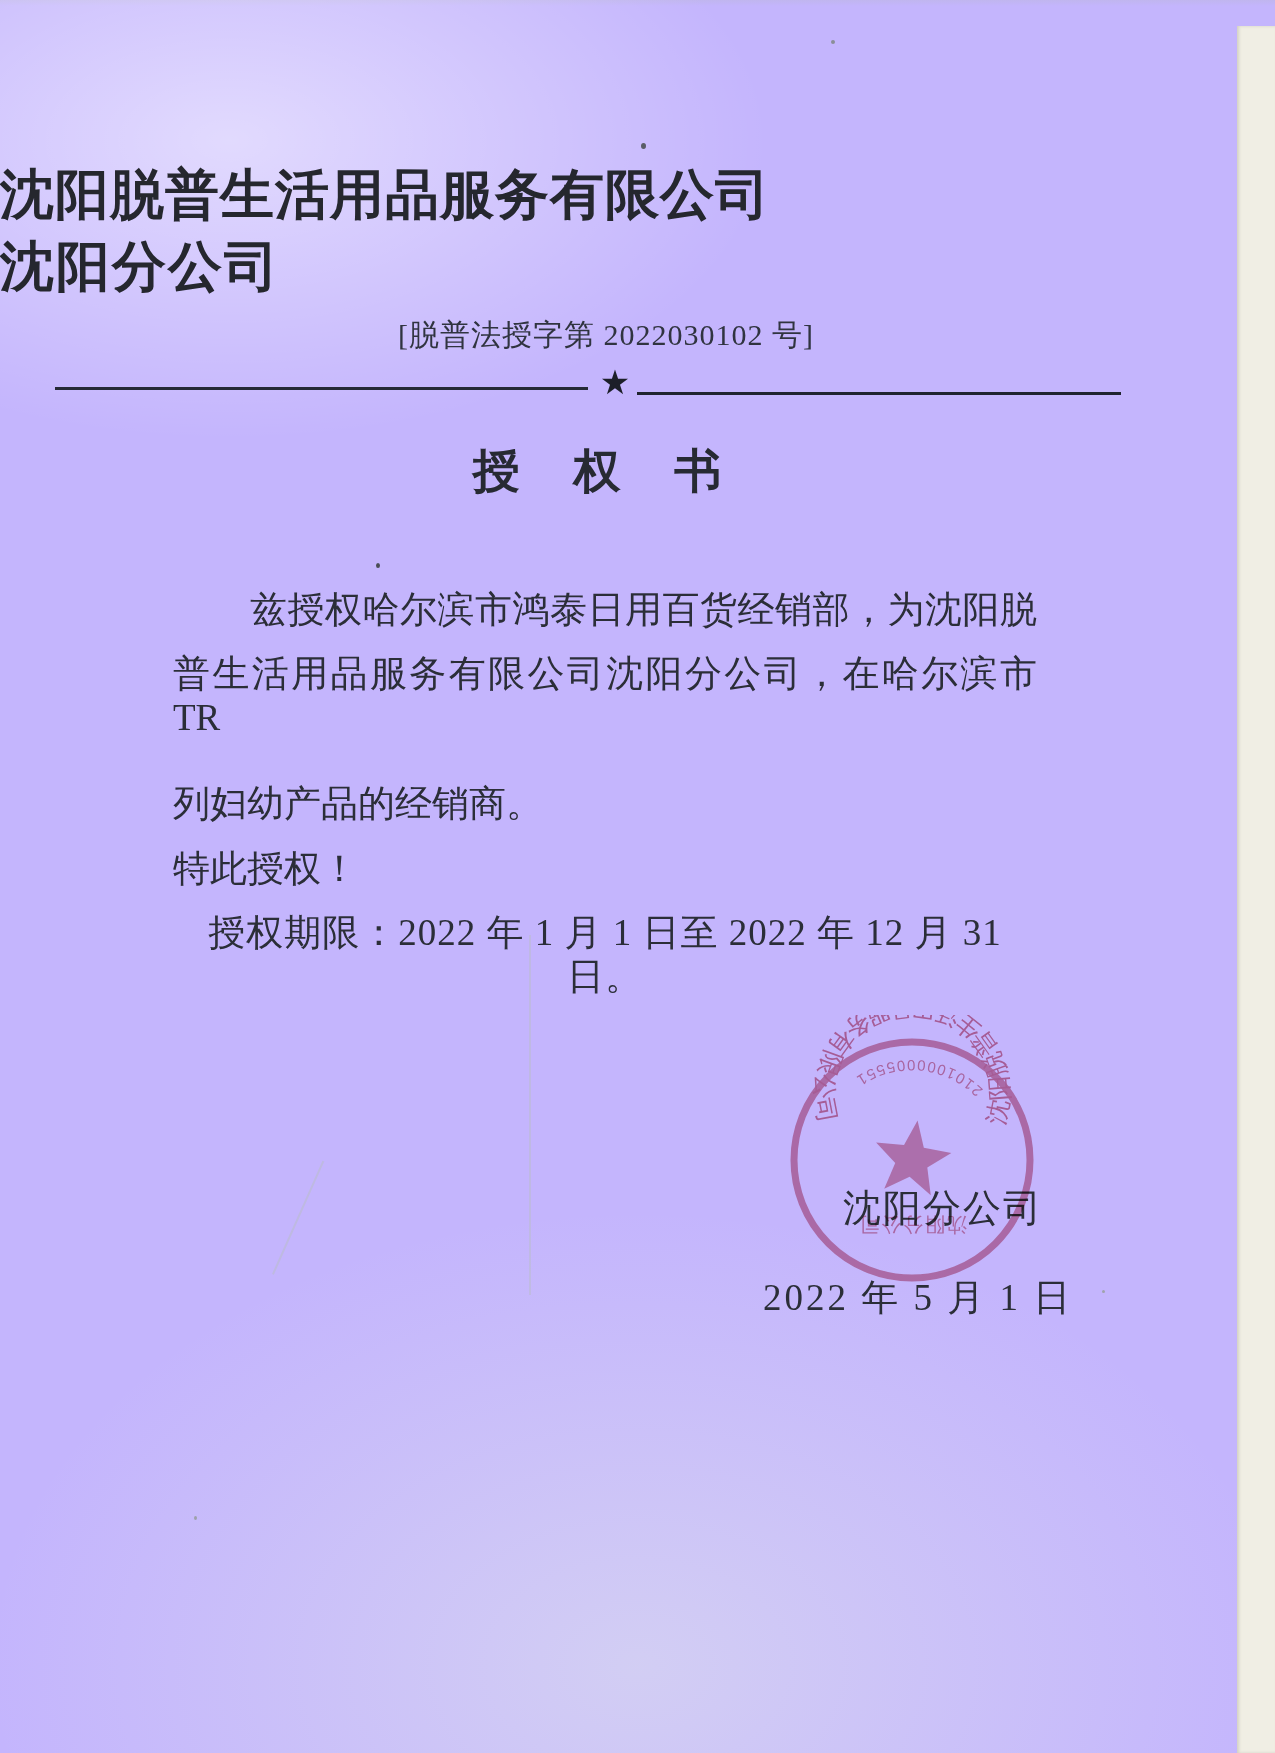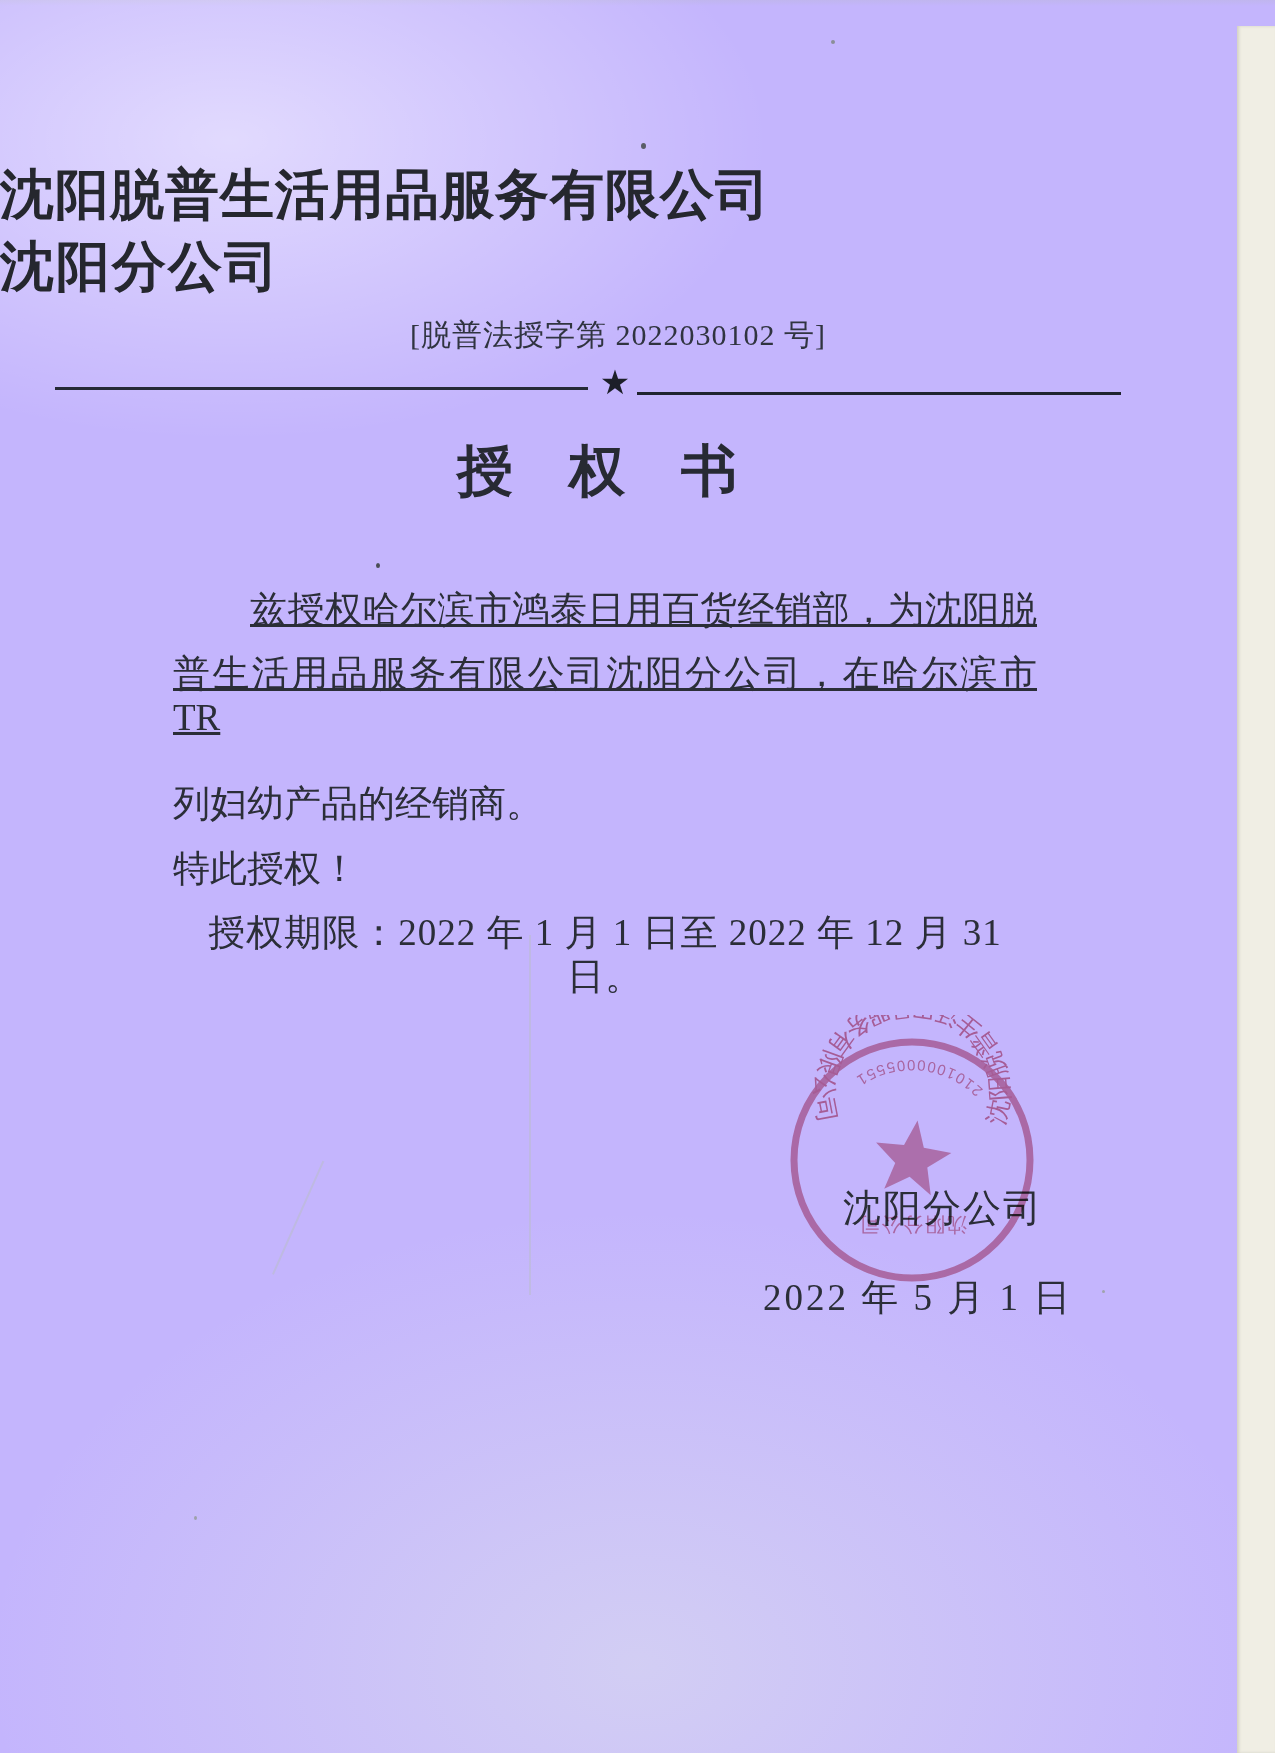--- a/index.html
+++ b/index.html
@@ -28,39 +28,39 @@
     font-family:"Liberation Sans", sans-serif;font-weight:bold;
     font-size:54px;line-height:56px;letter-spacing:1px;color:#25272e;
   }
   .title-line2{
     position:absolute;left:0;top:238px;width:100%;
     font-family:"Liberation Sans", sans-serif;font-weight:bold;
     font-size:54px;line-height:56px;letter-spacing:2px;color:#25272e;
   }
   .ref-line{
     position:absolute;left:0;top:317px;width:1212px;text-align:center;
-    font-size:30px;line-height:36px;letter-spacing:1px;color:#303440;padding-left:12px;
+    font-size:30px;line-height:36px;letter-spacing:1px;color:#303440;
   }
   .divider-left{position:absolute;left:55px;top:387px;width:533px;height:3px;background:#262a36;}
   .divider-right{position:absolute;left:637px;top:392px;width:484px;height:3px;background:#20242f;}
   .divider-star{
     position:absolute;left:595px;top:362px;width:40px;text-align:center;
     font-family:"DejaVu Sans", sans-serif;font-size:34px;line-height:40px;color:#1c1f29;
   }
   .doc-heading{
     position:absolute;left:0;top:446px;width:1208px;text-align:center;
-    font-weight:bold;font-size:56px;line-height:50px;
+    font-weight:bold;font-size:47px;line-height:50px;
     letter-spacing:14px;word-spacing:14px;color:#272a33;
   }
   .body-line{
     position:absolute;left:173px;width:864px;
     font-size:37px;line-height:44px;color:#2b2e38;
     text-align:justify;
   }
-  .jfull{text-align-last:justify;text-decoration:underline;}
+  .jfull{text-align-last:justify;}
   .bl1{top:588px;text-indent:77px;}
   .bl2{top:652px;}
   .bl3{top:717px;}
   .bl4{top:782px;text-align:left;}
   .bl5{top:847px;text-align:left;}
   .bl6{top:911px;text-align:center;letter-spacing:1px;}
   .sig-issuer{position:absolute;left:322px;top:1095px;font-size:37px;line-height:44px;letter-spacing:1px;}
   .sig-branch{position:absolute;left:843px;top:1186px;font-size:38px;line-height:44px;letter-spacing:2px;}
   .sig-date{position:absolute;left:763px;top:1276px;font-size:37px;line-height:44px;letter-spacing:3px;}
   .stamp{

